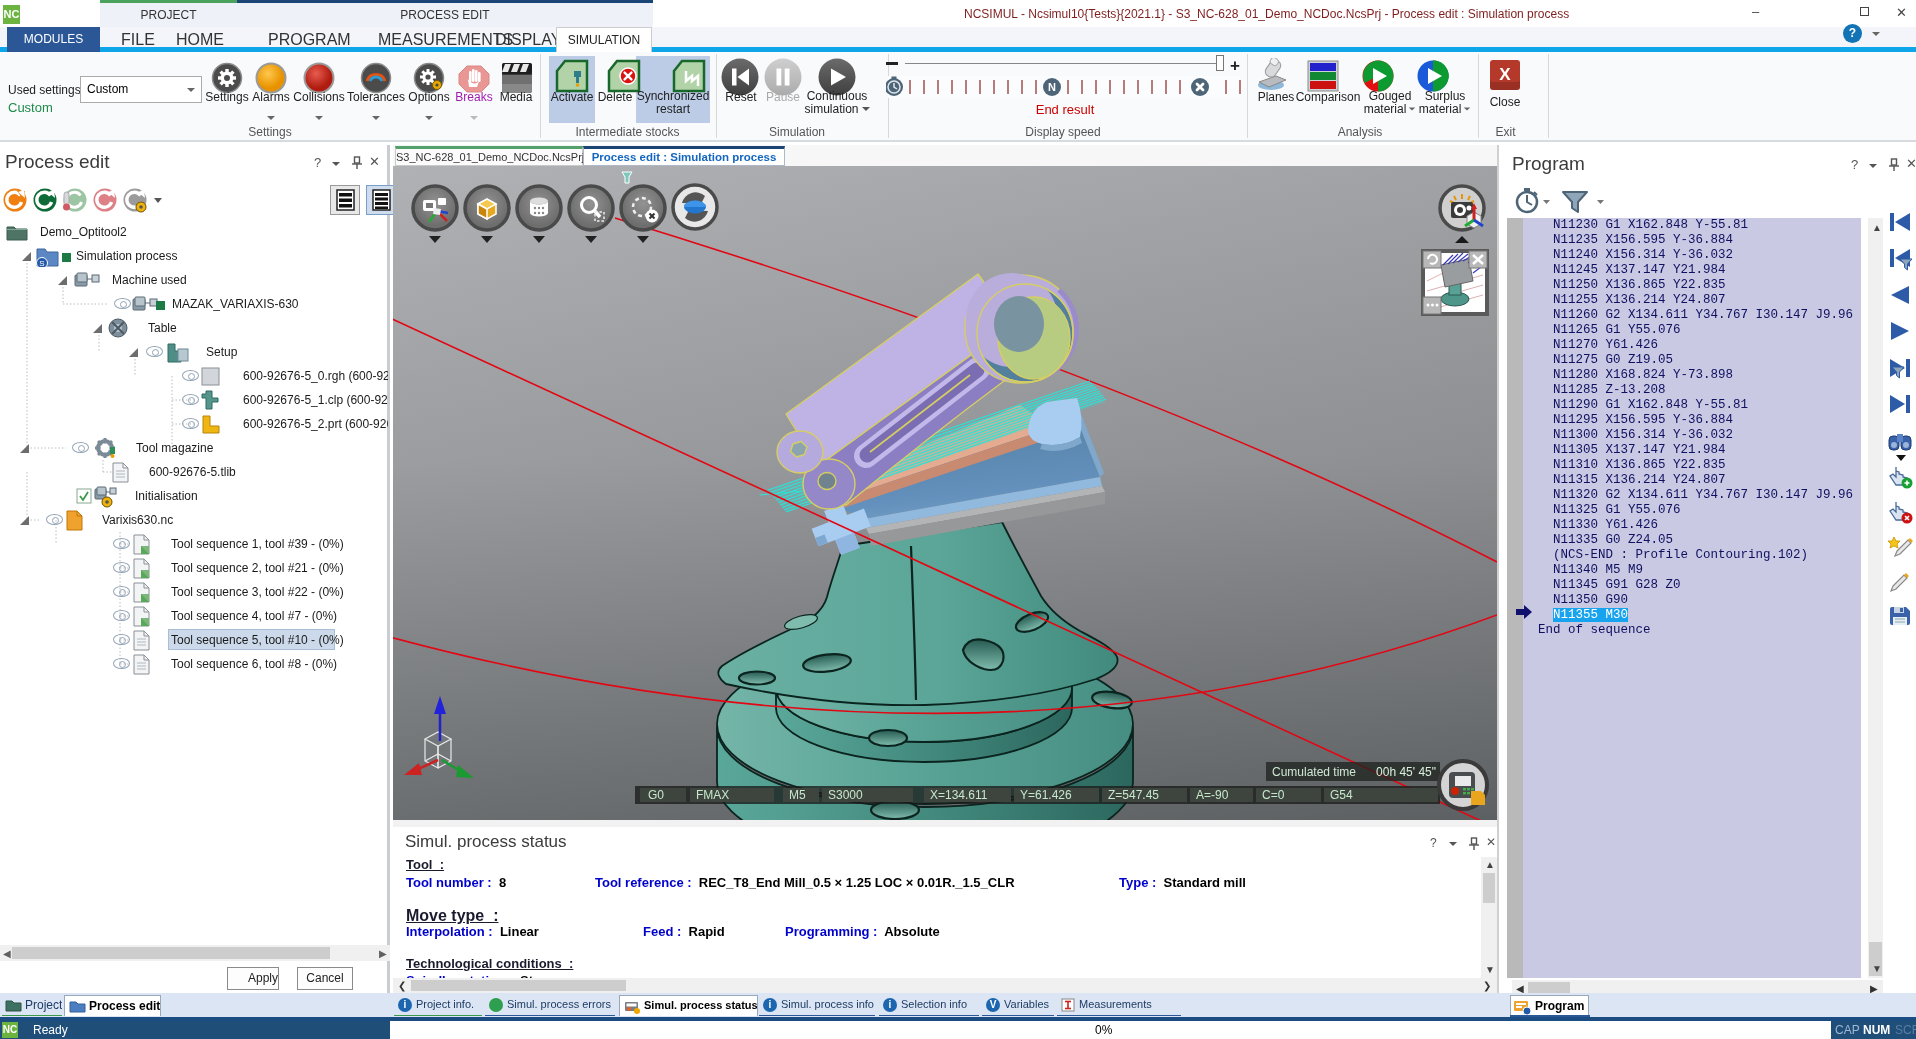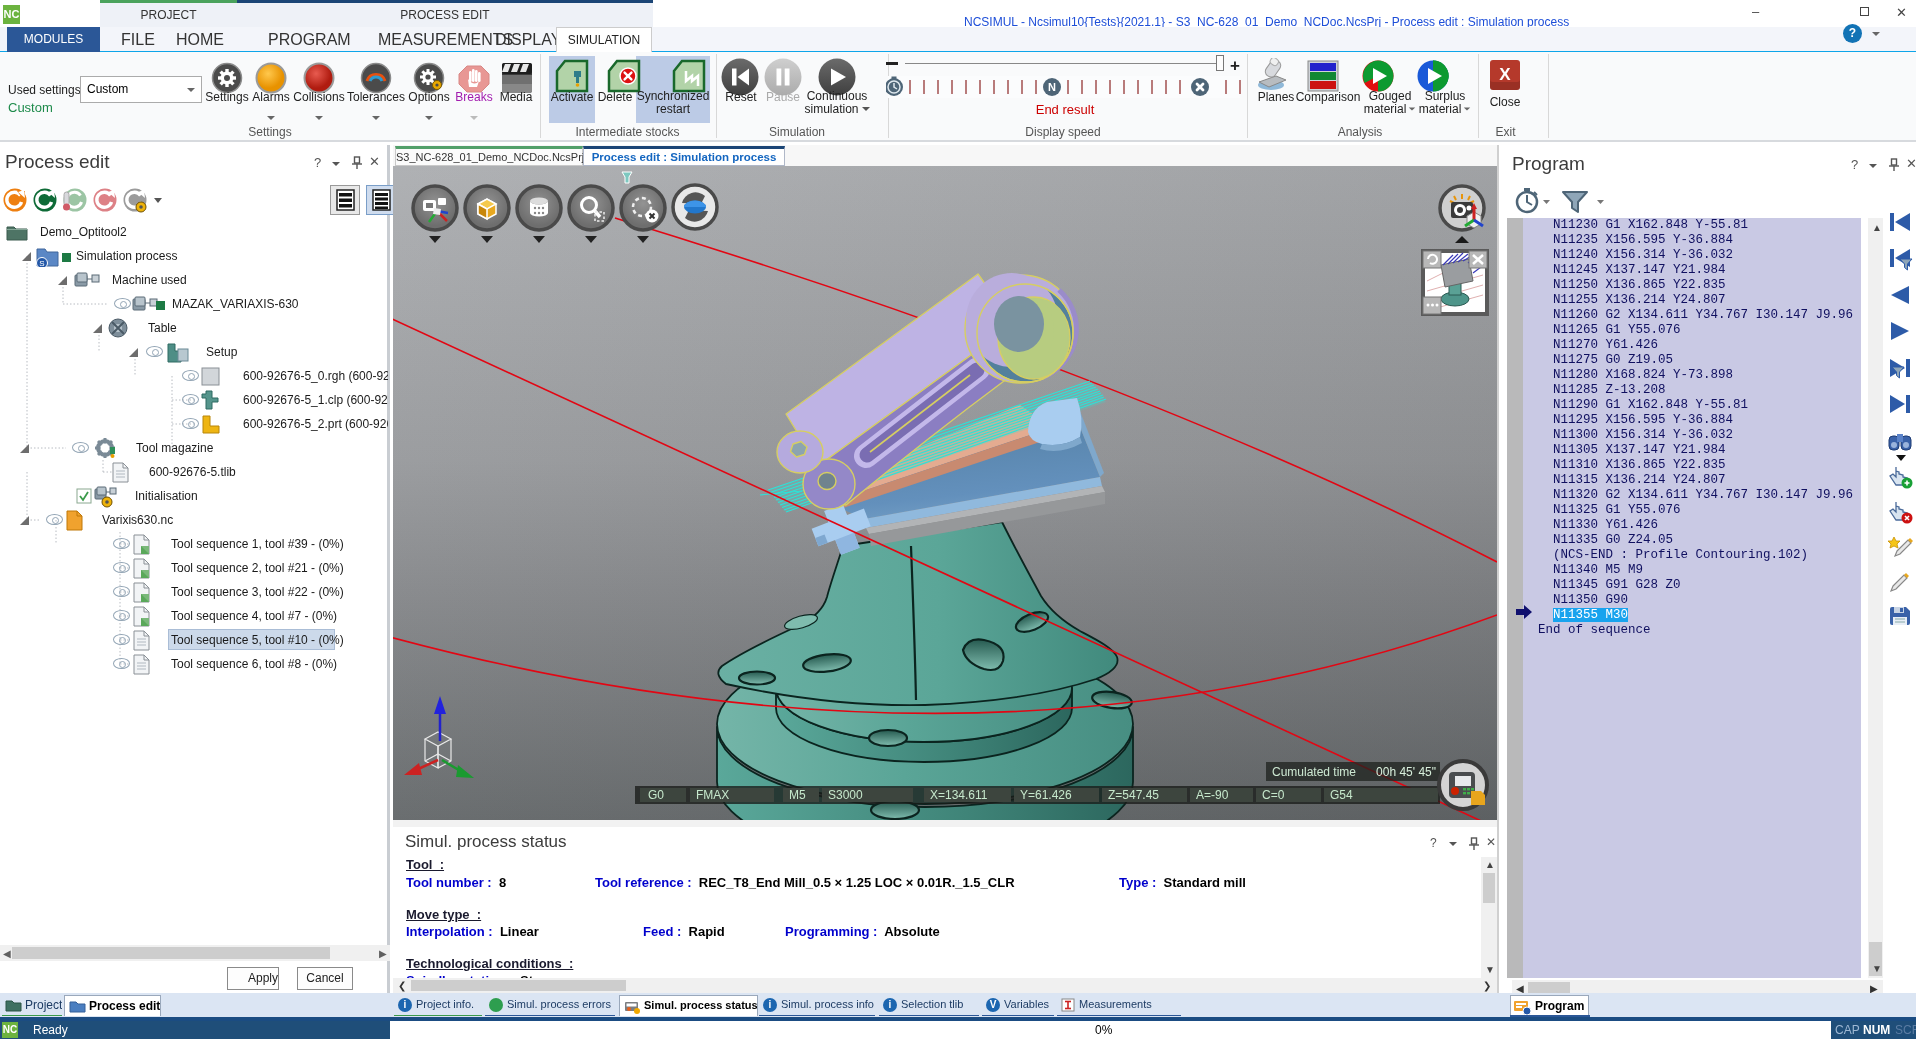--- a/index.html
+++ b/index.html
@@ -1,27 +1,27 @@
 <!DOCTYPE html>
 <html><head><meta charset="utf-8">
 <style>
 *{margin:0;padding:0;box-sizing:border-box}
 html,body{width:1916px;height:1039px;overflow:hidden;font-family:"Liberation Sans",sans-serif;background:#fff}
 .abs{position:absolute}
 #stage{position:relative;width:1916px;height:1039px;background:#fff}
 
 #titlebar{left:0;top:0;width:1916px;height:27px;background:#fff}
 #nclogo{left:3px;top:5px;width:17px;height:19px;background:#6cb33f;color:#fff;font-weight:bold;font-size:11px;text-align:center;line-height:19px}
-#title{left:964px;top:15px;width:720px;font-size:12px;color:#1d4ed8;white-space:nowrap}
+#title{left:964px;top:7px;width:720px;font-size:12px;color:#7f1d1d;white-space:nowrap}
 .winbtn{top:6px;font-size:13px;color:#444}
 
 #grp-project{left:100px;top:0;width:137px;height:27px;background:#eef1f7;border-top:3px solid #4aa25c;text-align:center;font-size:12px;color:#333;line-height:24px}
 #grp-process{left:237px;top:0;width:416px;height:27px;background:#eef1f7;border-top:3px solid #1b4576;text-align:center;font-size:12px;color:#333;line-height:24px}
 
-#tabrow{left:0;top:27px;width:1916px;height:25px;background:#f3f5fa;border-bottom:1px solid #0ea5e9}
+#tabrow{left:0;top:27px;width:1916px;height:25px;background:#f3f5fa;border-bottom:5px solid #0ea5e9}
 #modules{left:7px;top:0;width:93px;height:25px;background:#2b5797;color:#fff;font-size:12px;text-align:center;line-height:25px}
 .rtab{top:0;height:25px;font-size:16px;color:#333;text-align:center;line-height:25px}
 #tab-sim{left:556px;top:0;width:96px;height:26px;background:#fff;border:1px solid #ccc;border-bottom:none;font-size:12px;text-align:center;line-height:25px;color:#222}
 
 #ribbon{left:0;top:52px;width:1916px;height:90px;background:#f9fafb;border-bottom:2px solid #d7dade}
 .gsep{top:2px;width:1px;height:84px;background:#d8d8d8}
 .glabel{top:73px;font-size:12px;color:#555;text-align:center}
 .icolabel{font-size:12px;color:#222;text-align:center}
 .gray-label{color:#a21caf}
 .caret{width:0;height:0;border-left:4px solid transparent;border-right:4px solid transparent;border-top:4px solid #666}
@@ -934,21 +934,21 @@
     <svg class="abs" style="left:1075px;top:10px" width="12" height="14">
         <rect x="3.5" y="1" width="5" height="6" fill="none" stroke="#555" stroke-width="1.4"></rect>
         <line x1="1" y1="8" x2="11" y2="8" stroke="#555" stroke-width="1.4"></line>
         <line x1="6" y1="8" x2="6" y2="13" stroke="#555" stroke-width="1.4"></line>
       </svg>
     <div class="abs" style="left:1093px;top:8px;font-size:12px;color:#555">✕</div>
     <div class="abs" style="left:13px;top:30px;font-size:13px;font-weight:bold;color:#1a1a2e;text-decoration:underline">Tool&nbsp;&nbsp;:</div>
     <div class="abs" style="left:13px;top:48px;font-size:13px;font-weight:bold;color:#0000cc">Tool number :&nbsp; <span style="color:#000">8</span></div>
     <div class="abs" style="left:202px;top:48px;font-size:13px;font-weight:bold;color:#0000cc">Tool reference :&nbsp; <span style="color:#000">REC_T8_End Mill_0.5 × 1.25 LOC × 0.01R._1.5_CLR</span></div>
     <div class="abs" style="left:726px;top:48px;font-size:13px;font-weight:bold;color:#0000cc">Type :&nbsp; <span style="color:#000">Standard mill</span></div>
-    <div class="abs" style="left:13px;top:80px;font-size:13px;font-weight:bold;color:#1a1a2e;text-decoration:underline">Move type&nbsp; :</div>
+    <div class="abs" style="left:13px;top:80px;font-size:16px;font-weight:bold;color:#1a1a2e;text-decoration:underline">Move type&nbsp; :</div>
     <div class="abs" style="left:13px;top:97px;font-size:13px;font-weight:bold;color:#0000cc">Interpolation :&nbsp; <span style="color:#000">Linear</span></div>
     <div class="abs" style="left:250px;top:97px;font-size:13px;font-weight:bold;color:#0000cc">Feed :&nbsp; <span style="color:#000">Rapid</span></div>
     <div class="abs" style="left:392px;top:97px;font-size:13px;font-weight:bold;color:#0000cc">Programming :&nbsp; <span style="color:#000">Absolute</span></div>
     <div class="abs" style="left:13px;top:129px;font-size:13px;font-weight:bold;color:#1a1a2e;text-decoration:underline">Technological conditions&nbsp; :</div>
     <div class="abs" style="left:13px;top:146px;height:8px;overflow:hidden;font-size:13px;font-weight:bold;color:#0000cc">Spindle rotation :&nbsp; <span style="color:#000">Stop</span></div>
 
     <div class="abs sb" style="left:1088px;top:30px;width:16px;height:121px">
       <div class="abs arr" style="left:4px;top:3px;color:#444">▲</div>
       <div class="abs sbthumb" style="left:2px;top:16px;width:12px;height:30px"></div>
       <div class="abs arr" style="left:4px;top:108px;color:#444">▼</div>
@@ -1122,21 +1122,21 @@
         </svg>
         <span style="position:absolute;left:24px;top:3px">Simul. process status</span>
       </div>
     <div class="btab" style="left:759px;width:116px">
         <span class="infoicon" style="position:absolute;left:4px;top:3px">i</span>
         <span style="position:absolute;left:22px;top:3px">Simul. process info</span>
         <span class="ul"></span>
       </div>
     <div class="btab" style="left:879px;width:100px">
         <span class="infoicon" style="position:absolute;left:4px;top:3px">i</span>
-        <span style="position:absolute;left:22px;top:3px">Selection tlib</span>
+        <span style="position:absolute;left:22px;top:3px">Selection info</span>
         <span class="ul"></span>
       </div>
     <div class="btab" style="left:982px;width:72px">
         <span class="infoicon" style="position:absolute;left:4px;top:3px">V</span>
         <span style="position:absolute;left:22px;top:3px">Variables</span>
         <span class="ul"></span>
       </div>
     <div class="btab" style="left:1057px;width:124px">
         <svg style="position:absolute;left:4px;top:3px" width="15" height="15">
           <rect x="1" y="1" width="12" height="12" fill="#fff" stroke="#888"></rect>

